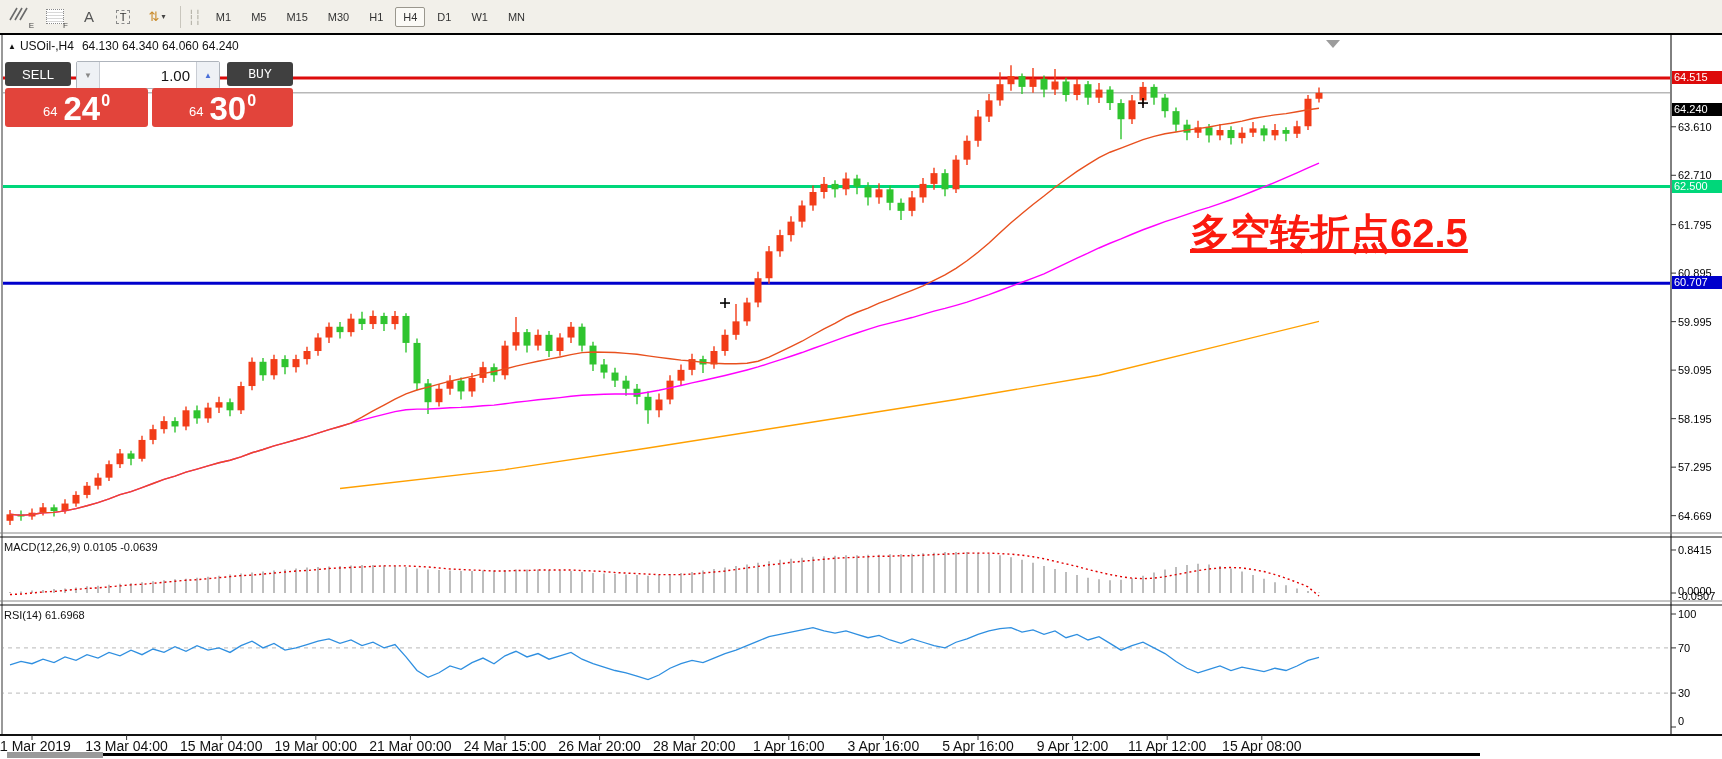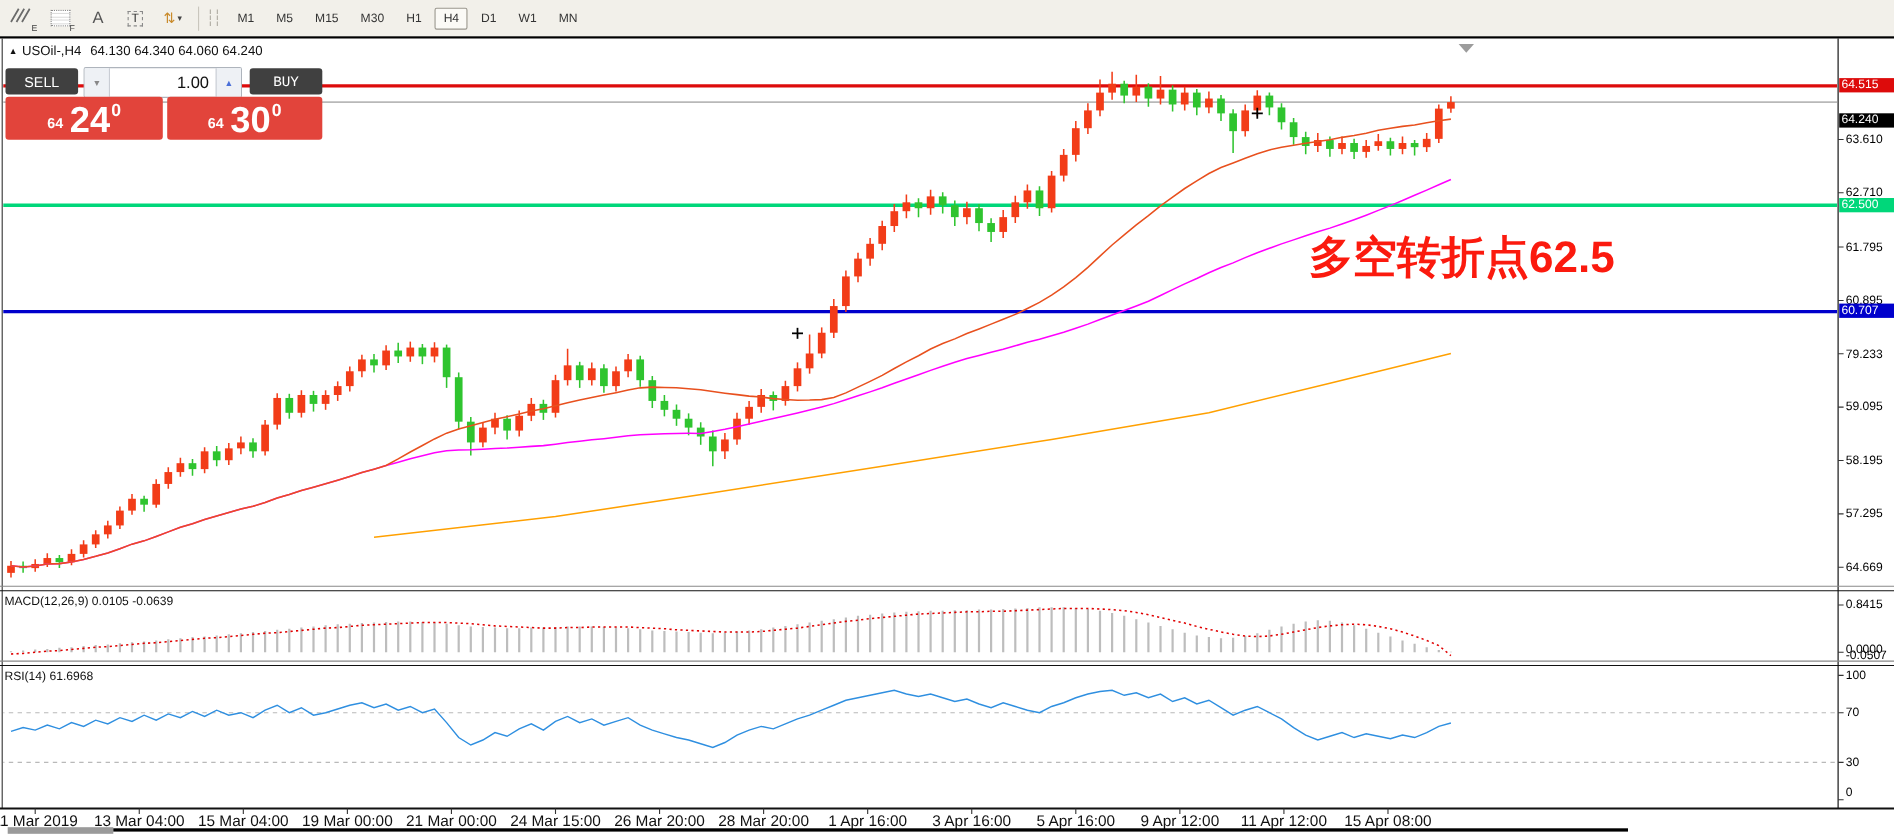--- a/index.html
+++ b/index.html
@@ -19,25 +19,25 @@
   .symbol-title .arr{font-size:8px;vertical-align:1px;margin-right:4px;}
   .symbol-title .ohlc{margin-left:8px;}
   
   .btn-red{position:absolute;background:#404040;color:#fff;border-radius:3px;display:flex;align-items:center;justify-content:center;font-size:13px;}
   .spinner{position:absolute;left:76px;top:61px;width:142px;height:26px;background:#fff;border:1px solid #aeb4bc;border-radius:2px;display:flex;}
   .spin-btn{width:22px;display:flex;align-items:center;justify-content:center;font-size:8px;background:#eef1f5;border-right:1px solid #c9cdd4;}
   .spin-btn.up{border-right:none;border-left:1px solid #c9cdd4;color:#4a6fd8;}
   .spin-btn.down{color:#888;}
   .spin-val{flex:1;display:flex;align-items:center;justify-content:flex-end;padding-right:6px;font-size:15px;color:#111;}
   .quote{position:absolute;background:#e2443b;color:#fff;border-radius:3px;display:flex;align-items:flex-end;justify-content:center;padding-bottom:3px;}
-  .quote .small{font-size:13px;font-weight:bold;margin:0 6px 5px 0;}
+  .quote .small{font-size:13px;font-weight:normal;margin:0 6px 5px 0;}
   .quote .big{font-size:33px;font-weight:bold;line-height:30px;}
   .quote .sup{font-size:16px;font-weight:bold;margin:0 0 14px 1px;}
   
-  .annotation{position:absolute;left:1190px;top:206px;font-size:40px;font-weight:bold;color:#fb1a0e;white-space:nowrap;}
+  .annotation{position:absolute;left:1190px;top:206px;font-size:40px;font-weight:bold;color:#fb1a0e;white-space:nowrap;text-decoration:underline;}
   .ind-label{position:absolute;font-size:11px;color:#111;white-space:nowrap;}
   .ax-label{position:absolute;font-size:11px;color:#000;white-space:nowrap;}
   .ax-box{position:absolute;font-size:11px;color:#fff;width:49px;height:13px;line-height:13px;padding-left:2px;}
   .t-label{position:absolute;font-size:14px;color:#111;white-space:nowrap;transform:translateX(-50%);}
   
   .hscroll-thumb{position:absolute;left:7px;top:752px;width:96px;height:6px;background:#9a9a9a;}
   .hscroll-line{position:absolute;left:103px;top:753px;width:1377px;height:3px;background:#000;}
   svg{position:absolute;left:0;top:0;}
 </style>
 </head>
@@ -553,21 +553,21 @@
   <div class="ind-label" style="left:4px;top:609px;">
     <span>RSI(14)</span>
     <span>61.6968</span>
   </div>
 
   <div id="labels">
       <div class="ax-label" style="left: 1678px; top: 120.779px;">63.610</div>
       <div class="ax-label" style="left: 1678px; top: 169.289px;">62.710</div>
       <div class="ax-label" style="left: 1678px; top: 218.608px;">61.795</div>
       <div class="ax-label" style="left: 1678px; top: 267.118px;">60.895</div>
-      <div class="ax-label" style="left: 1678px; top: 315.628px;">79.233</div>
+      <div class="ax-label" style="left: 1678px; top: 315.628px;">59.995</div>
       <div class="ax-label" style="left: 1678px; top: 364.138px;">59.095</div>
       <div class="ax-label" style="left: 1678px; top: 412.648px;">58.195</div>
       <div class="ax-label" style="left: 1678px; top: 461.158px;">57.295</div>
       <div class="ax-label" style="left: 1678px; top: 509.668px;">64.669</div>
       <div class="ax-box" style="left: 1672px; top: 71px; background: rgb(221, 11, 11);">64.515</div>
       <div class="ax-box" style="left: 1672px; top: 179.608px; background: rgb(0, 215, 122);">62.500</div>
       <div class="ax-box" style="left: 1672px; top: 276.251px; background: rgb(0, 0, 204);">60.707</div>
       <div class="ax-box" style="left: 1672px; top: 103px; background: #000000;">64.240</div>
       <div class="ax-label" style="left: 1678px; top: 543.999px;">0.8415</div>
       <div class="ax-label" style="left: 1678px; top: 585px;">0.0000</div>

